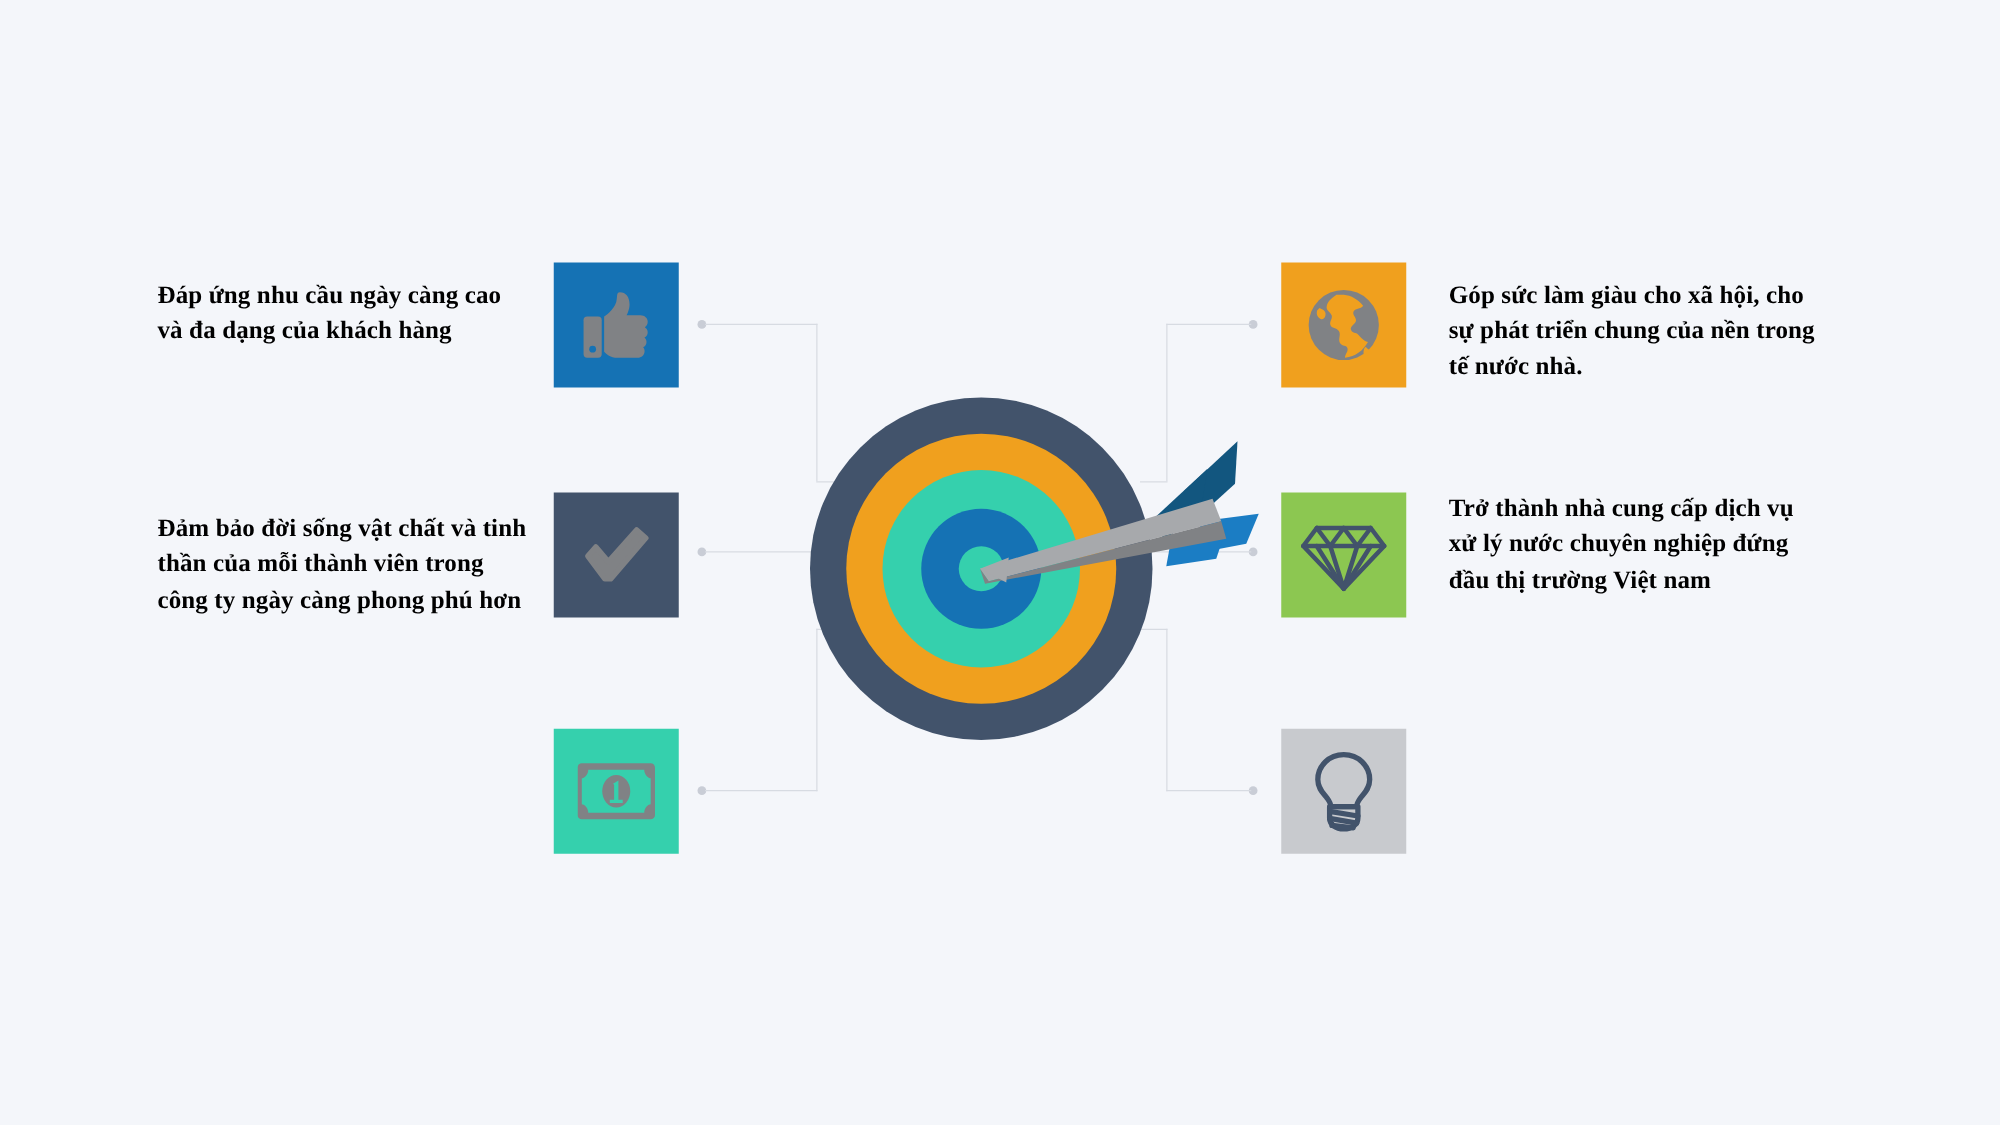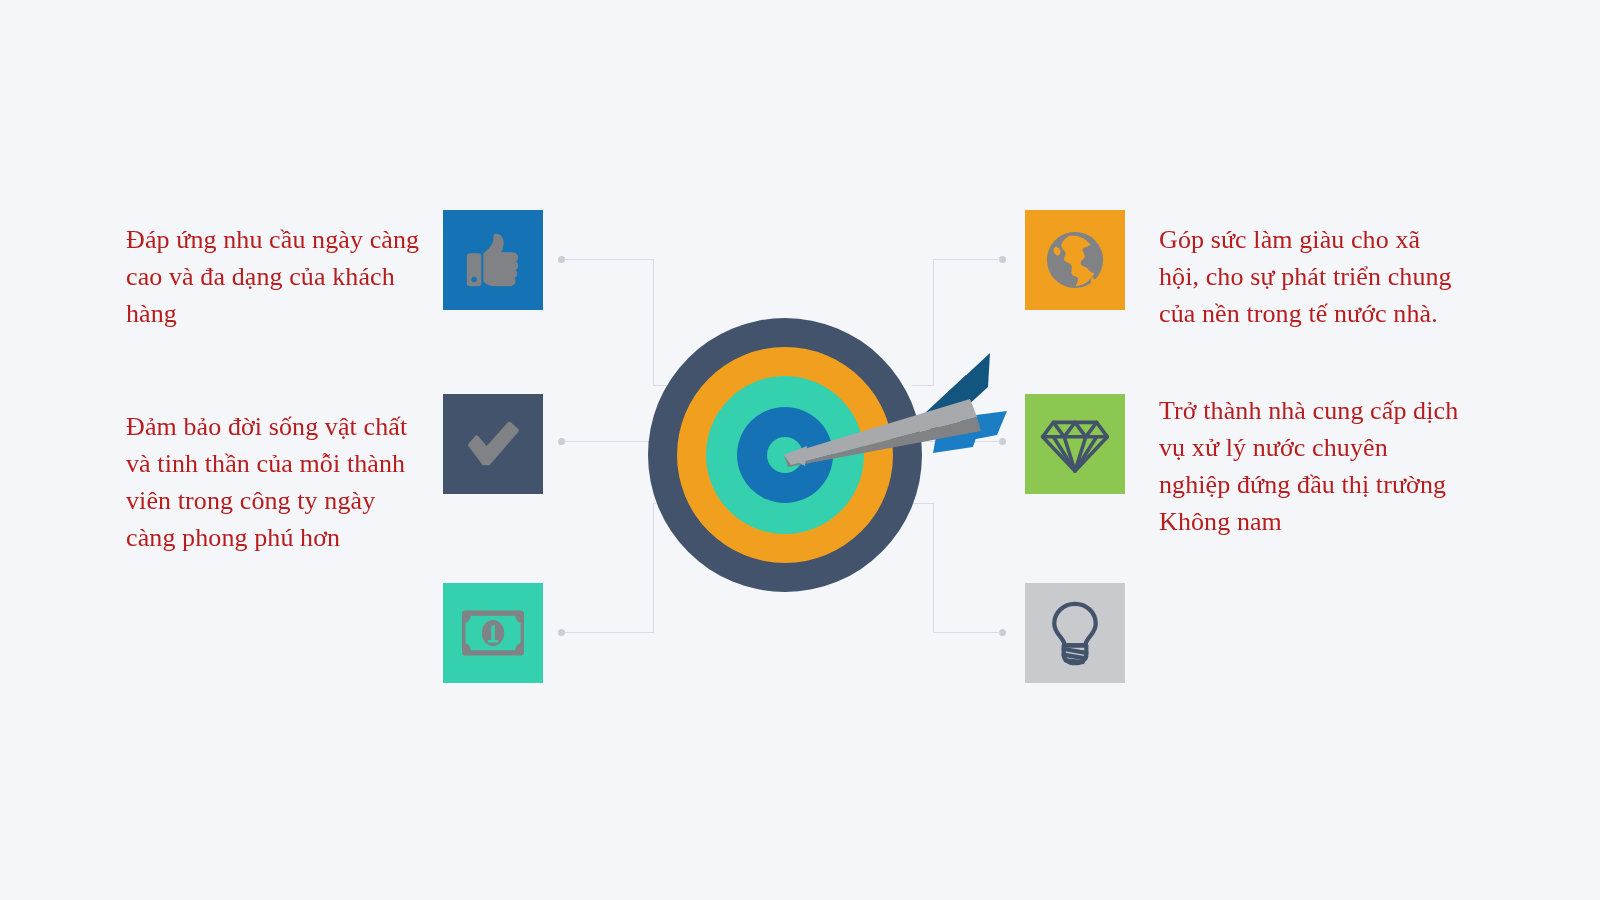--- a/index.html
+++ b/index.html
@@ -30,24 +30,25 @@
     position: absolute;
     width: 7px;
     height: 7px;
     border-radius: 50%;
     background: #c9cdd6;
   }
 
   
   .text-block {
     position: absolute;
-    color: #b91c1c;
-    font-size: 26px;
+    color: #000000;
+    font-size: 20px;
     line-height: 1.42;
     letter-spacing: 0.1px;
+    font-weight: bold;
   }
   .text-left  { text-align: left; }
   .text-right { text-align: left; }
 
   
   .tile {
     position: absolute;
     width: 100px;
     height: 100px;
     display: flex;
@@ -92,21 +93,21 @@
   <div class="conn-line conn-v" style="left:933px; top:503px; height:130px;"></div>
   <div class="conn-line conn-h" style="left:912px; top:503px; width:22px;"></div>
 
   <div class="text-block text-left" style="left:126px; top:222px; width:300px;">Đáp ứng nhu cầu ngày càng cao và đa dạng của khách hàng</div>
 
   <div class="text-block text-left" style="left:126px; top:409px; width:300px;">Đảm bảo đời sống vật chất và tinh thần của mỗi thành viên trong công ty ngày càng phong phú hơn</div>
 
 
   <div class="text-block text-right" style="left:1159px; top:222px; width:300px;">Góp sức làm giàu cho xã hội, cho sự phát triển chung của nền trong tế nước nhà.</div>
 
-  <div class="text-block text-right" style="left:1159px; top:393px; width:300px;">Trở thành nhà cung cấp dịch vụ xử lý nước chuyên nghiệp đứng đầu thị trường Không nam</div>
+  <div class="text-block text-right" style="left:1159px; top:393px; width:300px;">Trở thành nhà cung cấp dịch vụ xử lý nước chuyên nghiệp đứng đầu thị trường Việt nam</div>
 
 
   <div class="tile" style="left:443px; top:210px; background:#1572b4;">
     <span>
       <svg width="62" height="62" viewBox="0 0 64 64">
         <g fill="#808285">
           <path d="M22,25 C22,25 30,20 32,13 C33.2,8.8 31.8,5 35,5 C40,5 43,9 43,15 C43,19.5 40.5,24 40.5,24 L52,24
                    C55.4,24 58,26.4 58,29.4 C58,31.4 57,33 55.6,33.9 C57,34.7 58,36.2 58,38
                    C58,40 56.9,41.6 55.3,42.4 C56.4,43.3 57,44.6 57,46.1 C57,48.1 55.8,49.7 54.2,50.4
                    C55,51.3 55.4,52.4 55.4,53.6 C55.4,56.6 52.9,59 49.6,59 L33,59 C27,59 24,56 22,54 Z"></path>

